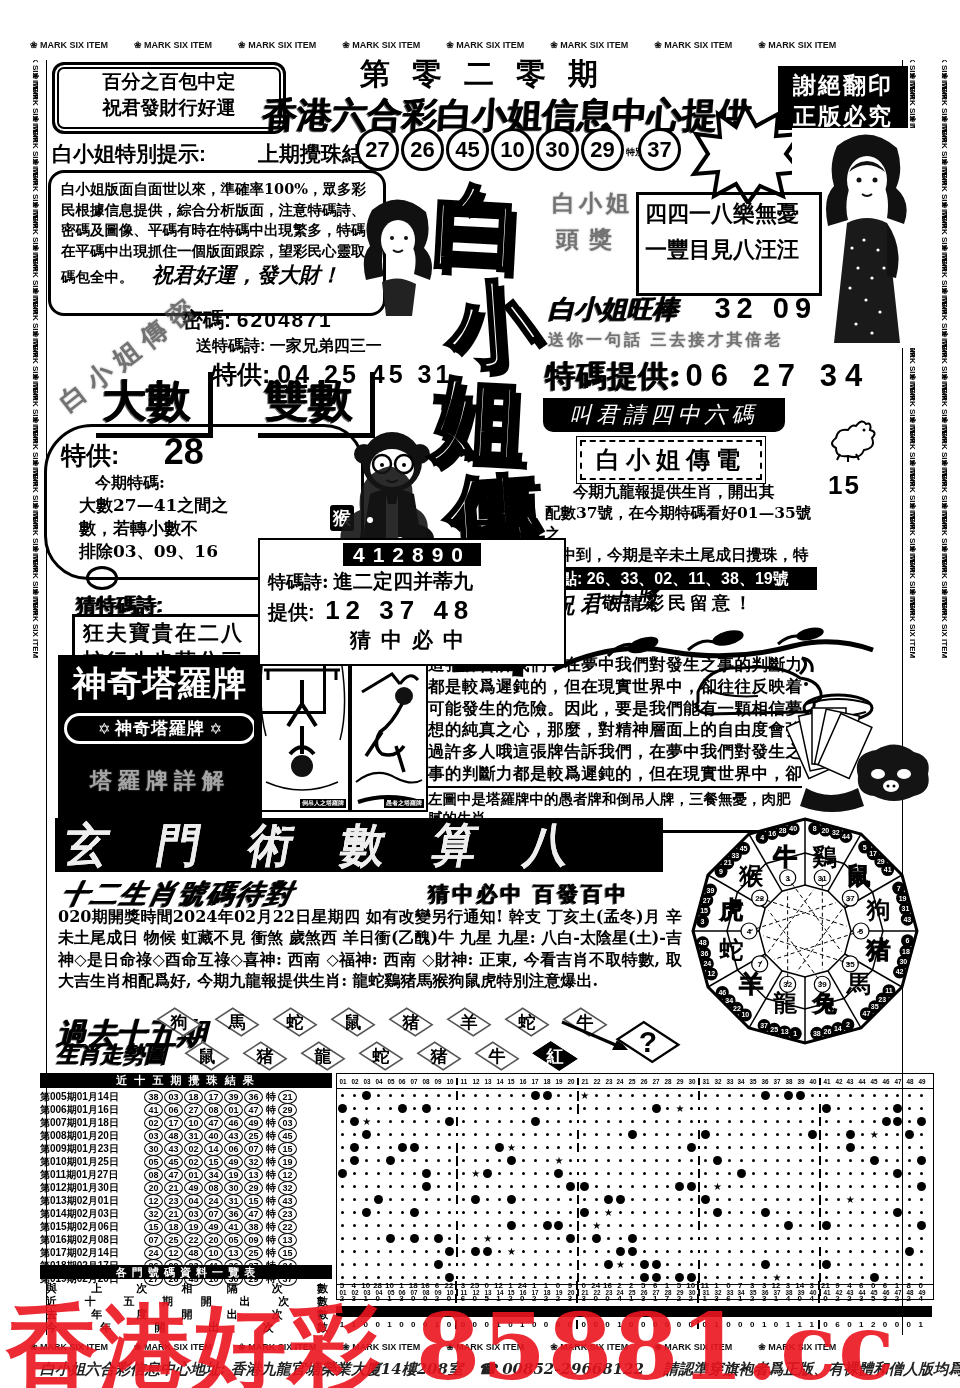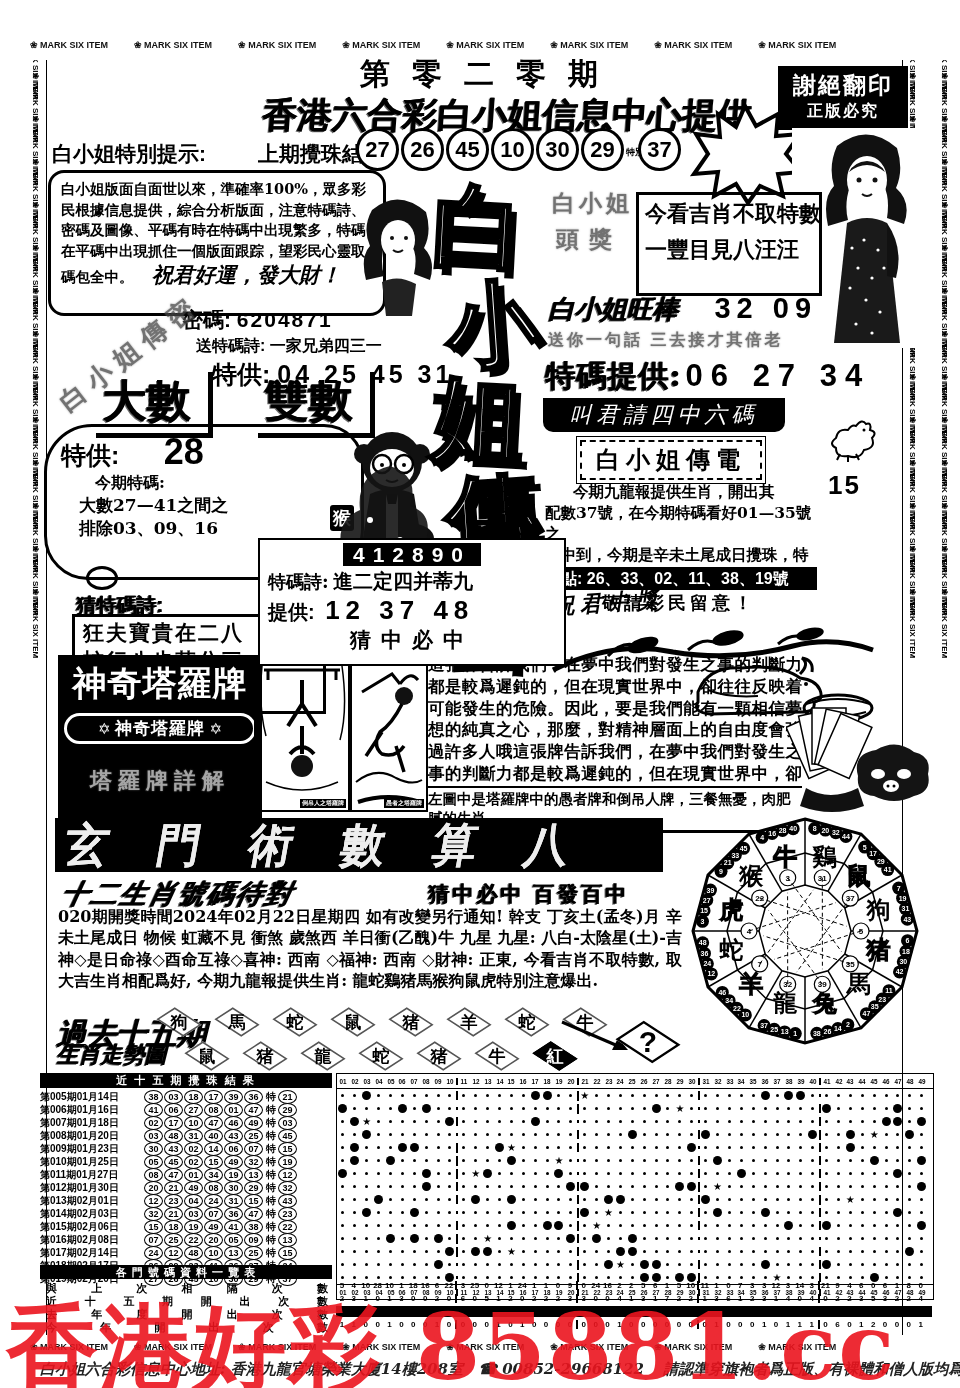--- a/index.html
+++ b/index.html
@@ -114,25 +114,29 @@
       <span>❀ MARK SIX ITEM</span>
       <span>❀ MARK SIX ITEM</span>
       <span>❀ MARK SIX ITEM</span>
       <span>❀ MARK SIX ITEM</span>
       <span>❀ MARK SIX ITEM</span>
       <span>❀ MARK SIX ITEM</span>
       <span>❀ MARK SIX ITEM</span>
       <span>❀ MARK SIX ITEM</span>
     </div>
 
+  <div class="abs rbox" style="left:52px;top:62px;width:212px;height:58px;padding:4px 8px;box-shadow:0 0 0 2px #fff inset,0 0 0 4px #000 inset;">
+    <div class="b center" style="font-size:19px;">百分之百包中定</div>
+    <div class="b center" style="font-size:19px;">祝君發財行好運</div>
+  </div>
   <div class="abs b serif center" style="left:280px;top:54px;width:420px;font-size:30px;letter-spacing:22px;">第零二零期</div>
   <div class="abs b serif distress" style="left:262px;top:92px;width:530px;font-size:35px;transform:skewX(-4deg);white-space:nowrap;">香港六合彩白小姐信息中心提供</div>
   <div class="abs inkbar center" style="left:778px;top:66px;width:130px;height:60px;padding-top:4px;">
     <div class="b" style="font-size:23px;letter-spacing:2px;">謝絕翻印</div>
-    <div class="b" style="font-size:16px;letter-spacing:2px;">正版必究</div>
+    <div class="b" style="font-size:23px;letter-spacing:2px;">正版必究</div>
   </div>
 
   <div class="abs b" style="left:52px;top:140px;font-size:21px;">白小姐特別提示:</div>
   <div class="abs b serif" style="left:258px;top:140px;font-size:21px;">上期攪珠結果</div>
   <div class="abs" id="balls-row" style="left:356px;top:128px;width:340px;height:44px;white-space:nowrap;"><span class="ball">27</span><span class="ball">26</span><span class="ball">45</span><span class="ball">10</span><span class="ball">30</span><span class="ball">29</span><span class="smallv">特別號碼</span><span class="ball">37</span></div>
 
   <svg class="abs" style="left:688px;top:104px;" width="115" height="100" viewBox="0 0 115 100">
     <polygon points="57,2 68,22 90,10 88,32 112,30 98,50 113,68 90,70 95,92 72,82 60,99 48,80 26,92 30,68 6,70 20,50 8,30 32,33 30,10 48,23" fill="#fff" stroke="#000" stroke-width="4"></polygon>
   </svg>
 
@@ -180,20 +184,21 @@
   <div class="abs serif fuzzy" style="left:52px;top:392px;font-size:26px;font-weight:bold;transform:rotate(-38deg);transform-origin:left top;letter-spacing:8px;">白小姐傳密</div>
 
   <div class="abs b serif distress" style="left:258px;top:372px;font-size:44px;border-bottom:5px solid #000;border-right:5px solid #000;padding:0 18px 2px 6px;">雙數</div>
   <div class="abs b serif distress" style="left:96px;top:372px;font-size:44px;border-bottom:5px solid #000;border-right:5px solid #000;padding:0 18px 2px 6px;">大數</div>
 
   <div class="abs" style="left:44px;top:424px;width:286px;height:142px;border:3px solid #000;border-radius:48px 40px 52px 44px;padding:4px 14px;">
     <span class="b" style="font-size:25px;">特供:</span>
     <span class="b" style="font-size:36px;margin-left:40px;">28</span>
     <div class="b serif" style="font-size:16px;margin-left:34px;">今期特碼:</div>
     <div class="b serif" style="font-size:17px;margin-left:18px;">大數27—41之間之</div>
+    <div class="b serif" style="font-size:17px;margin-left:18px;">數，若轉小數不</div>
     <div class="b serif" style="font-size:17px;margin-left:18px;">排除03、09、16</div>
   </div>
   <div class="abs" style="left:86px;top:566px;width:26px;height:18px;border:3px solid #000;border-radius:50%;"></div>
 
   <svg class="abs" style="left:330px;top:424px;" width="125" height="142" viewBox="0 0 125 142">
     <circle cx="62" cy="38" r="30" fill="#111"></circle>
     <circle cx="34" cy="30" r="10" fill="#111"></circle>
       <circle cx="90" cy="30" r="10" fill="#111"></circle>
     <ellipse cx="62" cy="44" rx="22" ry="19" fill="#fff"></ellipse>
     <circle cx="52" cy="40" r="9" fill="none" stroke="#000" stroke-width="2.5"></circle>
@@ -262,21 +267,21 @@
         <circle cx="70" cy="80" r="3"></circle>
         <circle cx="52" cy="110" r="3"></circle>
         <circle cx="76" cy="130" r="3"></circle>
         <circle cx="38" cy="140" r="3"></circle>
       </g>
   </svg>
 
   <div class="abs b serif fuzzy" style="left:552px;top:188px;font-size:23px;letter-spacing:4px;">白小姐</div>
   <div class="abs b serif fuzzy" style="left:556px;top:224px;font-size:23px;letter-spacing:10px;">頭獎</div>
   <div class="abs" style="left:636px;top:192px;width:168px;height:90px;border:3px solid #000;padding:4px 6px;">
-    <div class="b" style="font-size:22px;white-space:nowrap;">今看吉肖不取特數</div>
+    <div class="b" style="font-size:22px;white-space:nowrap;">四四一八樂無憂</div>
     <div class="b" style="font-size:22px;white-space:nowrap;margin-top:6px;">一豐目見八汪汪</div>
   </div>
   <div class="abs" style="left:548px;top:292px;white-space:nowrap;">
     <span class="b serif distress" style="font-size:26px;font-style:italic;">白小姐旺棒</span>
     <span class="b" style="font-size:29px;margin-left:32px;letter-spacing:6px;">32  09</span>
   </div>
   <div class="abs b fuzzy" style="left:548px;top:330px;font-size:16px;letter-spacing:3px;">送你一句話  三去接才其倍老</div>
   <div class="abs" style="left:545px;top:356px;white-space:nowrap;">
     <span class="b serif distress" style="font-size:30px;letter-spacing:1px;">特碼提供:</span>
     <span class="b" style="font-size:31px;letter-spacing:8px;">06  27  34</span>

